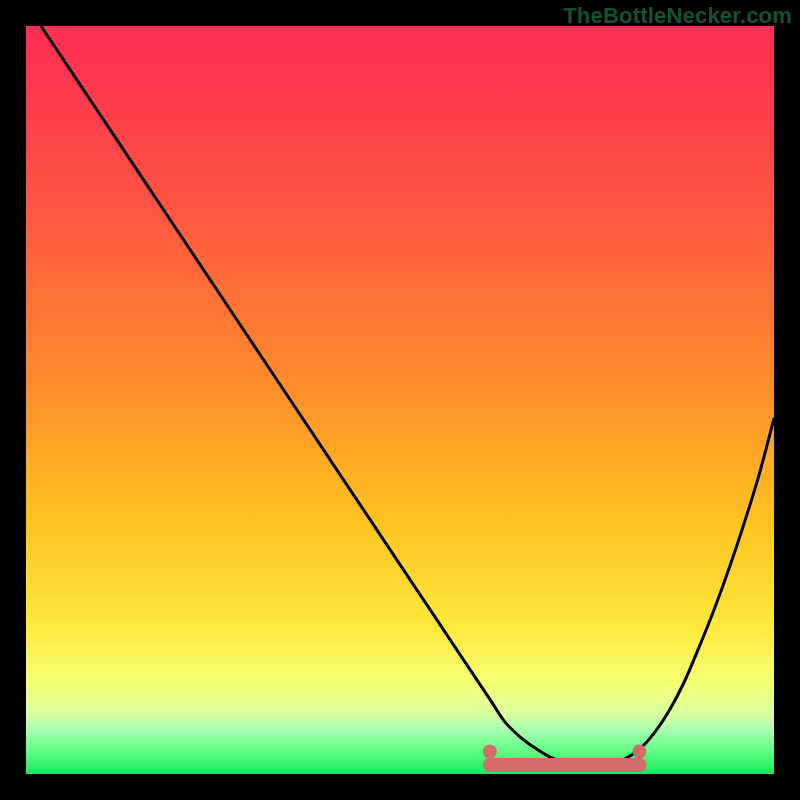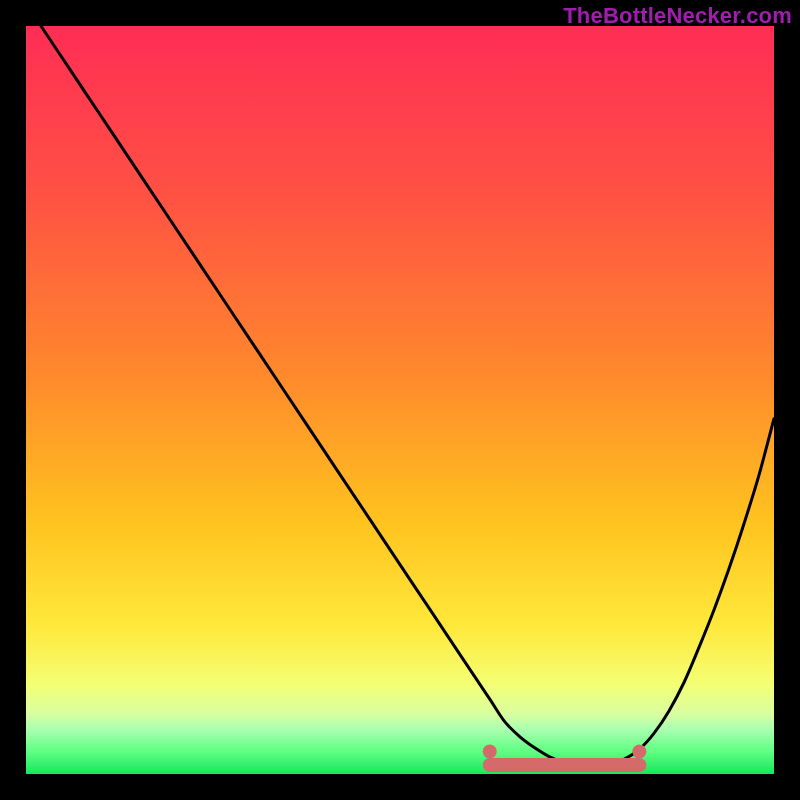--- a/index.html
+++ b/index.html
@@ -43,21 +43,21 @@
         var(--c9) 100%
       );
   }
   .watermark {
     position: absolute;
     top: 3px;
     right: 8px;
     font-family: Arial, Helvetica, sans-serif;
     font-size: 22px;
     font-weight: 600;
-    color: #a21caf;
+    color: #14532d;
     letter-spacing: 0.2px;
   }
   .curve-layer {
     position: absolute;
     inset: 0;
     pointer-events: none;
   }
 </style>
 </head>
 <body>

